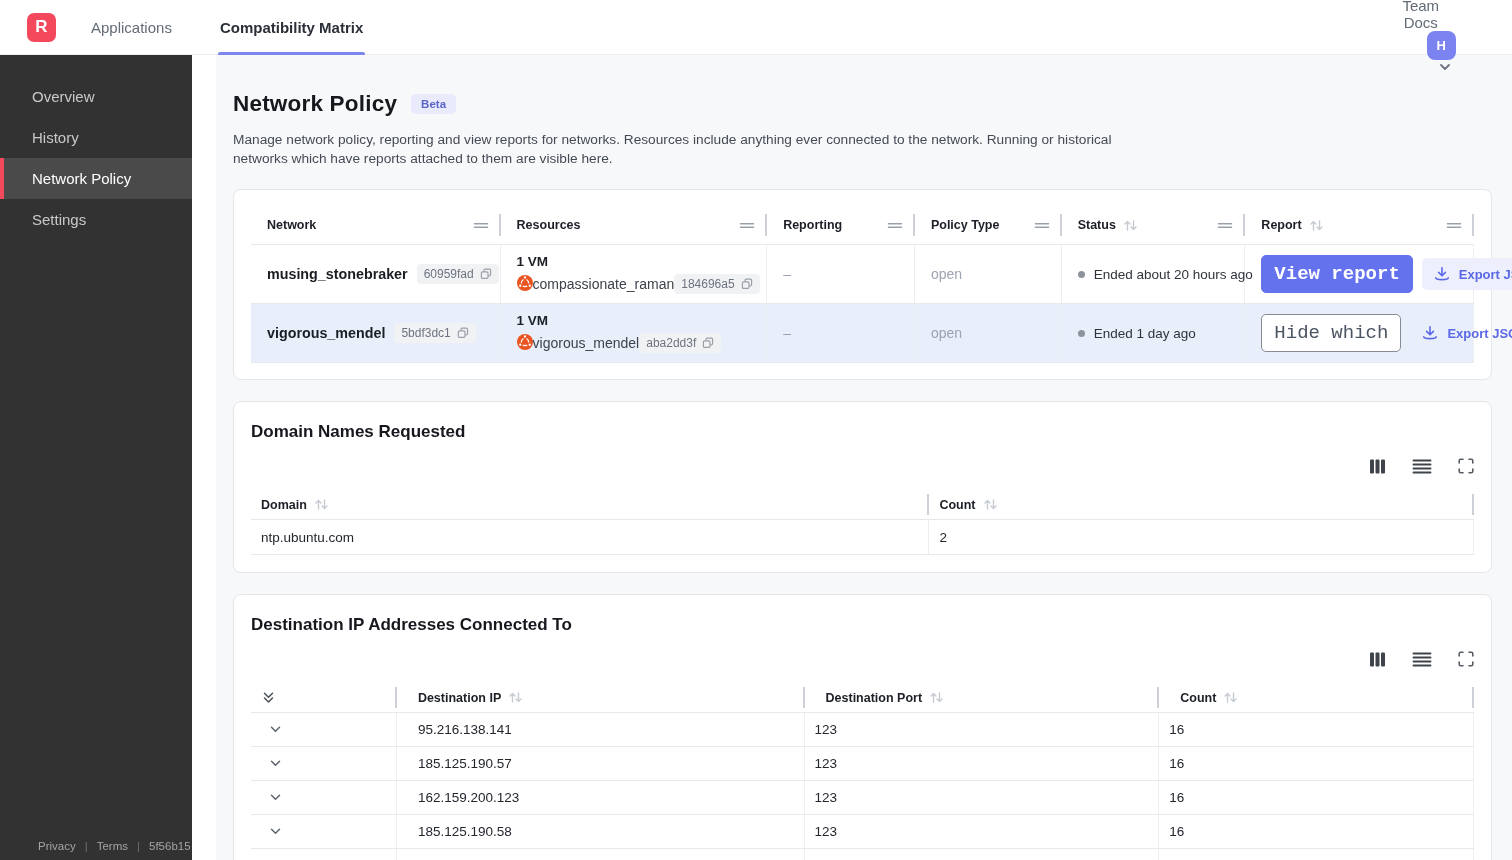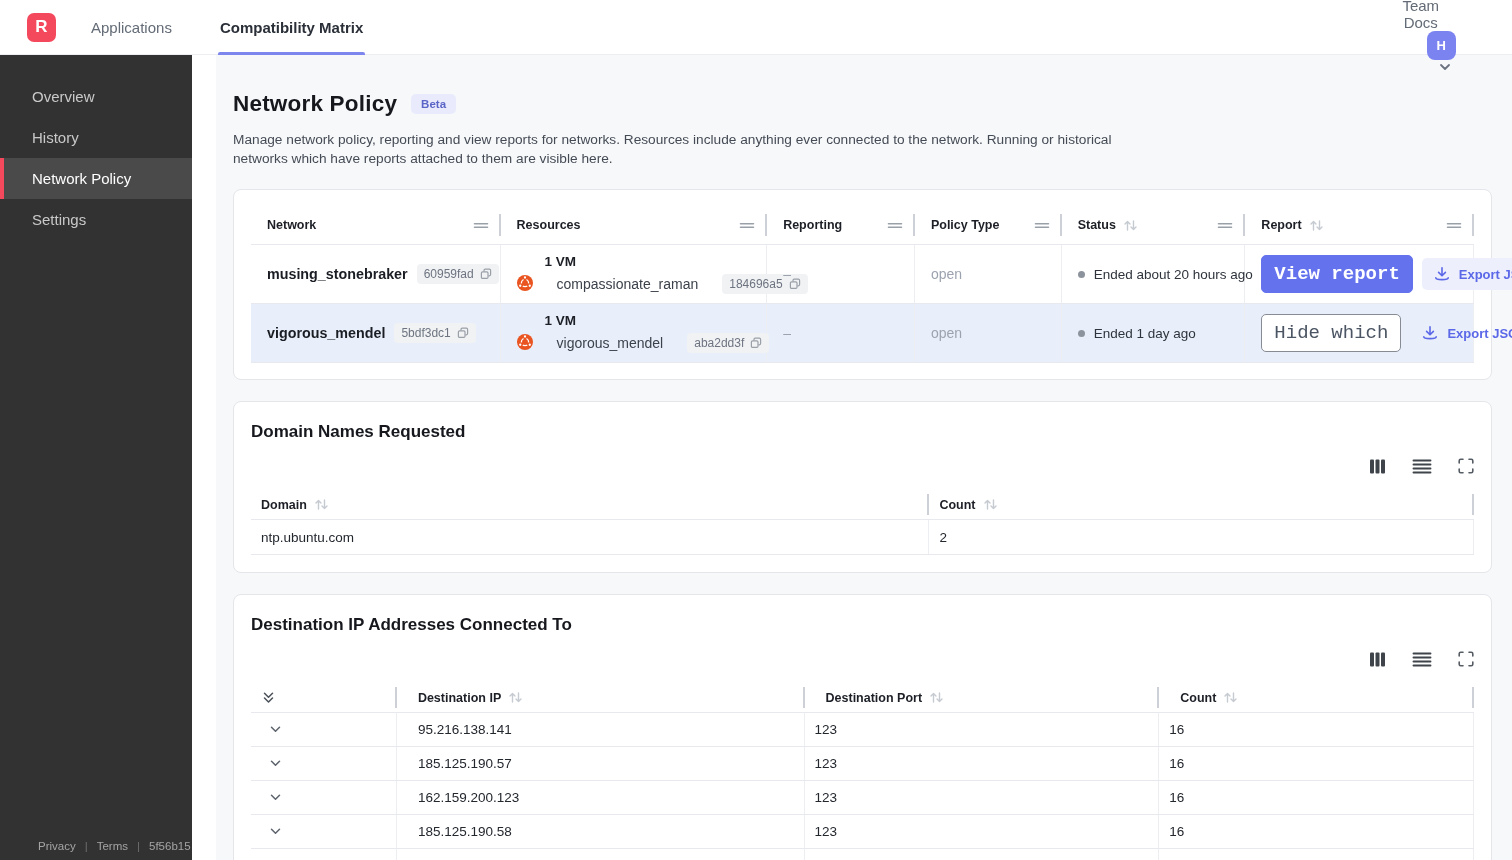--- a/index.html
+++ b/index.html
@@ -59,22 +59,22 @@
   .net-row { border-top:1px solid #e7e9ee; min-height:55px; cursor:pointer; }
   .net-row:last-of-type { border-bottom:1px solid #e7e9ee; }
   .net-row.selected { background:#e9effa; }
   .cell { padding:9px 12px 9px 16px; display:flex; align-items:center; gap:9px;
           border-right:1px solid #eceef2; font-size:14px; color:#3c424b; min-width:0; }
   .net-name { font-size:14.3px; font-weight:700; color:#1a1d23; white-space:nowrap; }
   .hash-badge { display:inline-flex; align-items:center; gap:6px; background:#f1f2f4;
                 border-radius:4px; padding:3px 7px; font-size:12px; color:#6d7480; white-space:nowrap; }
   .copy-ic { display:flex; cursor:pointer; }
   .res-cell { flex-direction:column; align-items:flex-start; justify-content:center; gap:5px; }
-  .vm-count { font-size:13.5px; font-weight:700; color:#1c1f26;margin-left:28px; }
-  .res-line { display:flex; align-items:center; gap:24px; font-size:14px; color:#3c424b;text-align:center; }
+  .vm-count { font-size:13.5px; font-weight:700; color:#1c1f26; }
+  .res-line { display:flex; align-items:center; gap:0; font-size:14px; color:#3c424b;text-align:center; }
   .muted { color:#9ca3af; }
   .status-dot { width:7px; height:7px; border-radius:50%; background:#8d939c; flex:0 0 auto; }
   .status-text { font-size:13.5px; color:#2f343c; white-space:nowrap; }
   .report-btn { background:#6472ee; color:#fff; border:1.5px solid #6472ee; border-radius:5px;
                 padding:7px 12px; font-size:19px; font-weight:700; cursor:pointer;
                 font-family:Liberation Mono, monospace; white-space:nowrap; }
   .selected .report-btn { background:#fff; color:#4b5563; font-weight:400; border:1.5px solid #868b94; }
   .export-btn { display:inline-flex; align-items:flex-end; gap:9px; background:#edf0fc; border:none;
                 border-radius:5px; padding:8px 12px; color:#5b68e8; font-size:13px; font-weight:700;
                 cursor:pointer; font-family:inherit; white-space:nowrap; }

